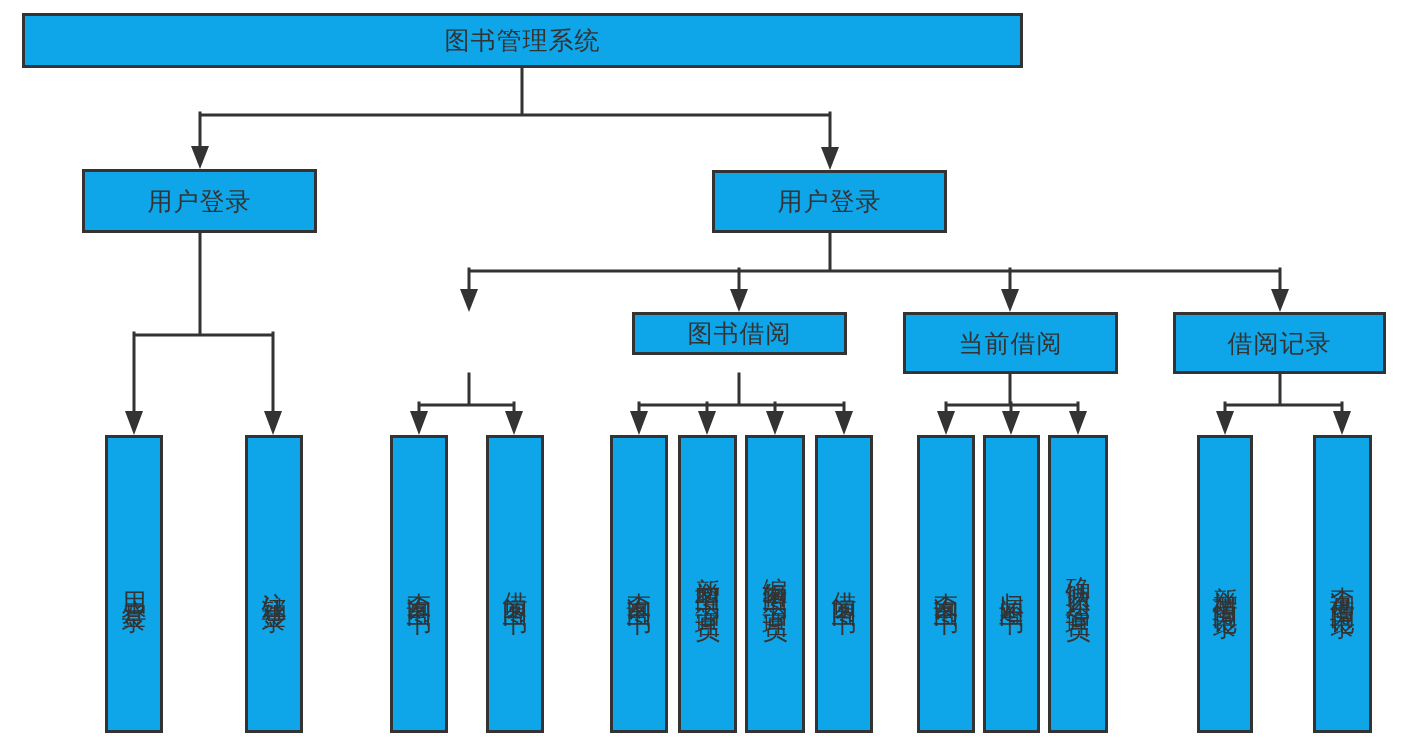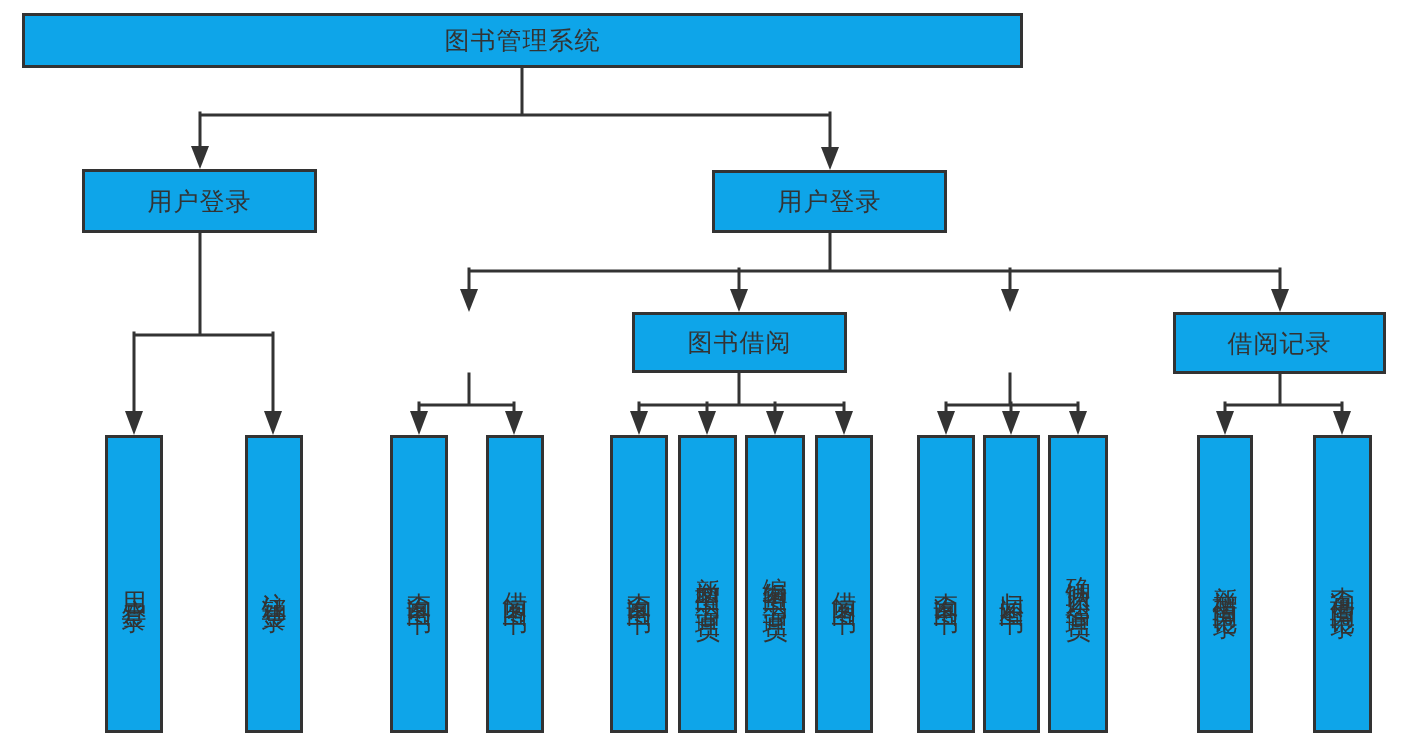--- a/index.html
+++ b/index.html
@@ -98,22 +98,25 @@
     <span>图书管理系统</span>
   </div>
 
   <div class="node h" style="left:82px;top:169px;width:235px;height:64px;">
     <span>用户登录</span>
   </div>
   <div class="node h" style="left:712px;top:170px;width:235px;height:63px;">
     <span>用户登录</span>
   </div>
 
-  <div class="node h" style="left:632px;top:312px;width:215px;height:61px;">
+  <div class="node h" style="left:632px;top:312px;width:215px;height:43px;">
     <span>图书借阅</span>
+  </div>
+  <div class="node h" style="left:903px;top:312px;width:215px;height:62px;">
+    <span>当前借阅</span>
   </div>
   <div class="node h" style="left:1173px;top:312px;width:213px;height:62px;">
     <span>借阅记录</span>
   </div>
 
   <div class="node v" style="left:105px;top:435px;width:58px;height:298px;">
     <span>用户登录</span>
   </div>
   <div class="node v" style="left:245px;top:435px;width:58px;height:298px;">
     <span>注销登录</span>

